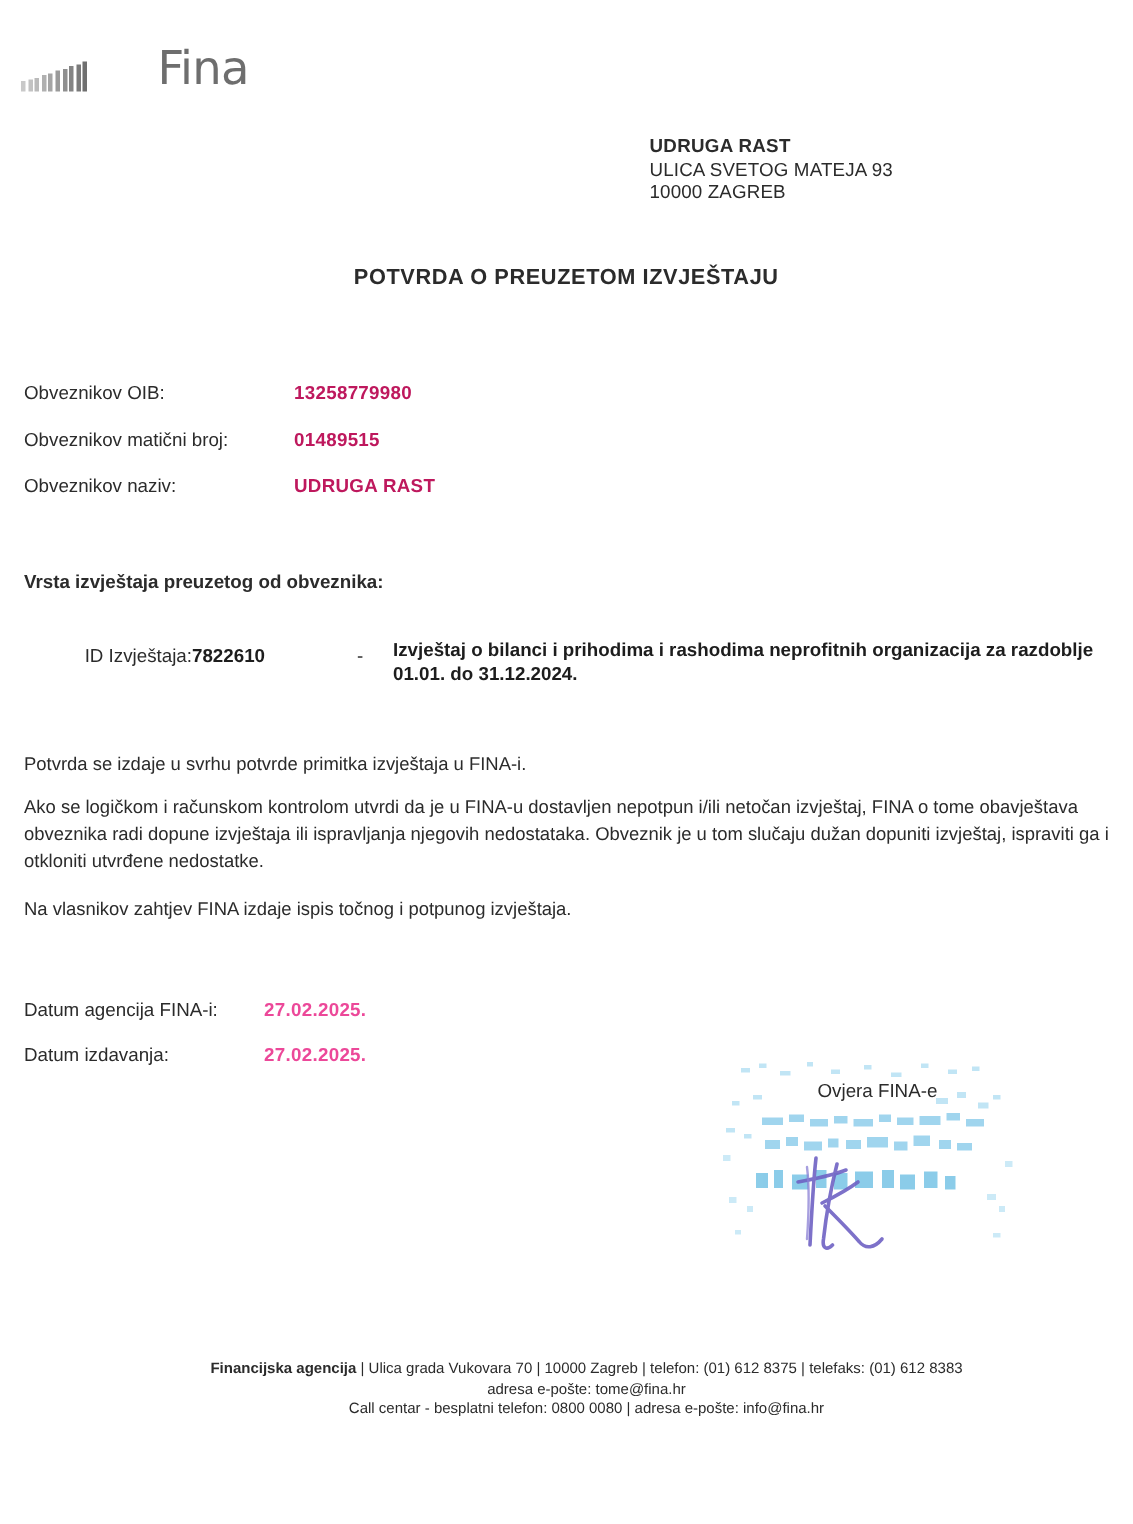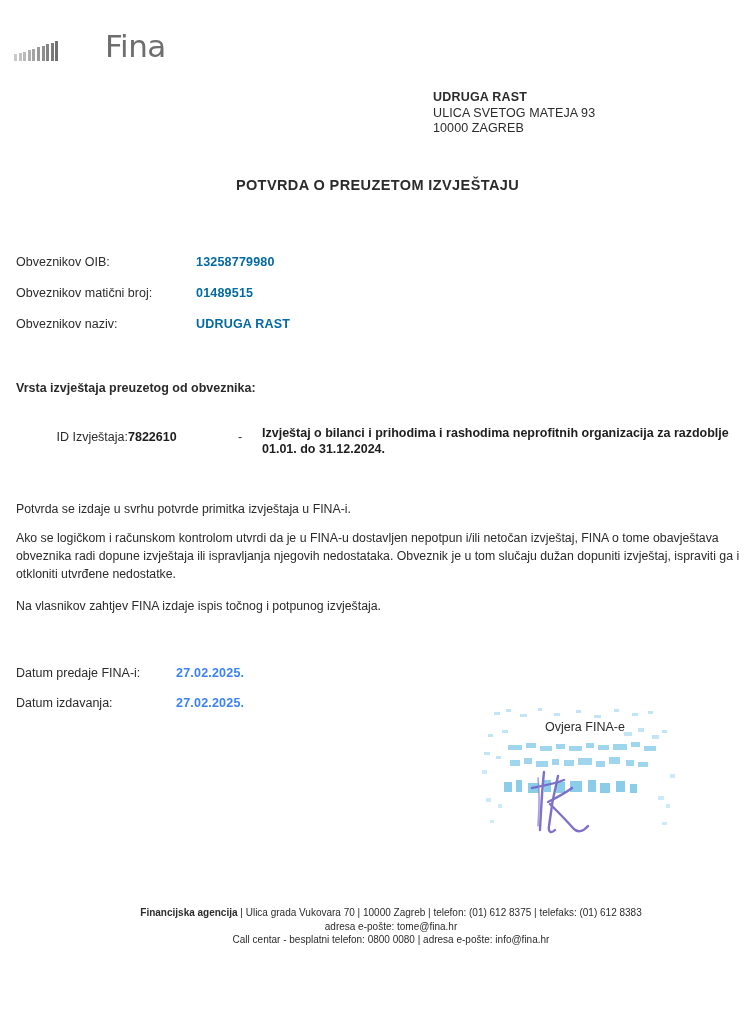--- a/index.html
+++ b/index.html
@@ -94,21 +94,21 @@
   }
   .field-label {
     width: 180px;
     flex: 0 0 180px;
     font-size: 12.5px;
     color: #2b2b2b;
   }
   .field-value {
     font-size: 12.5px;
     font-weight: bold;
-    color: #0369a1;
+    color: #be185d;
     letter-spacing: 0.2px;
   }
 
   
   .section-head {
     position: absolute;
     left: 16px;
     top: 381px;
     font-size: 12.5px;
     font-weight: bold;
@@ -176,21 +176,21 @@
   }
   .date-label {
     width: 160px;
     flex: 0 0 160px;
     font-size: 12.5px;
     color: #2b2b2b;
   }
   .date-value {
     font-size: 12.5px;
     font-weight: bold;
-    color: #3b82f6;
+    color: #ec4899;
     letter-spacing: 0.2px;
   }
 
   
   .stamp-area {
     position: absolute;
     left: 480px;
     top: 700px;
     width: 200px;
     height: 145px;
@@ -287,21 +287,21 @@
     <span class="report-dash">-</span>
     <span class="report-desc">Izvještaj o bilanci i prihodima i rashodima neprofitnih organizacija za razdoblje 01.01. do 31.12.2024.</span>
   </div>
 
   <div class="para para-1">Potvrda se izdaje u svrhu potvrde primitka izvještaja u FINA-i.</div>
   <div class="para para-2">Ako se logičkom i računskom kontrolom utvrdi da je u FINA-u dostavljen nepotpun i/ili netočan izvještaj, FINA o tome obavještava obveznika radi dopune izvještaja ili ispravljanja njegovih nedostataka. Obveznik je u tom slučaju dužan dopuniti izvještaj, ispraviti ga i otkloniti utvrđene nedostatke.</div>
   <div class="para para-3">Na vlasnikov zahtjev FINA izdaje ispis točnog i potpunog izvještaja.</div>
 
   <div class="date-block">
     <div class="date-row">
-      <span class="date-label">Datum predaje FINA-i:</span>
+      <span class="date-label">Datum agencija FINA-i:</span>
       <span class="date-value">27.02.2025.</span>
     </div>
     <div class="date-row">
       <span class="date-label">Datum izdavanja:</span>
       <span class="date-value">27.02.2025.</span>
     </div>
   </div>
 
   <div class="stamp-area">
     <div class="stamp-label">Ovjera FINA-e</div>

